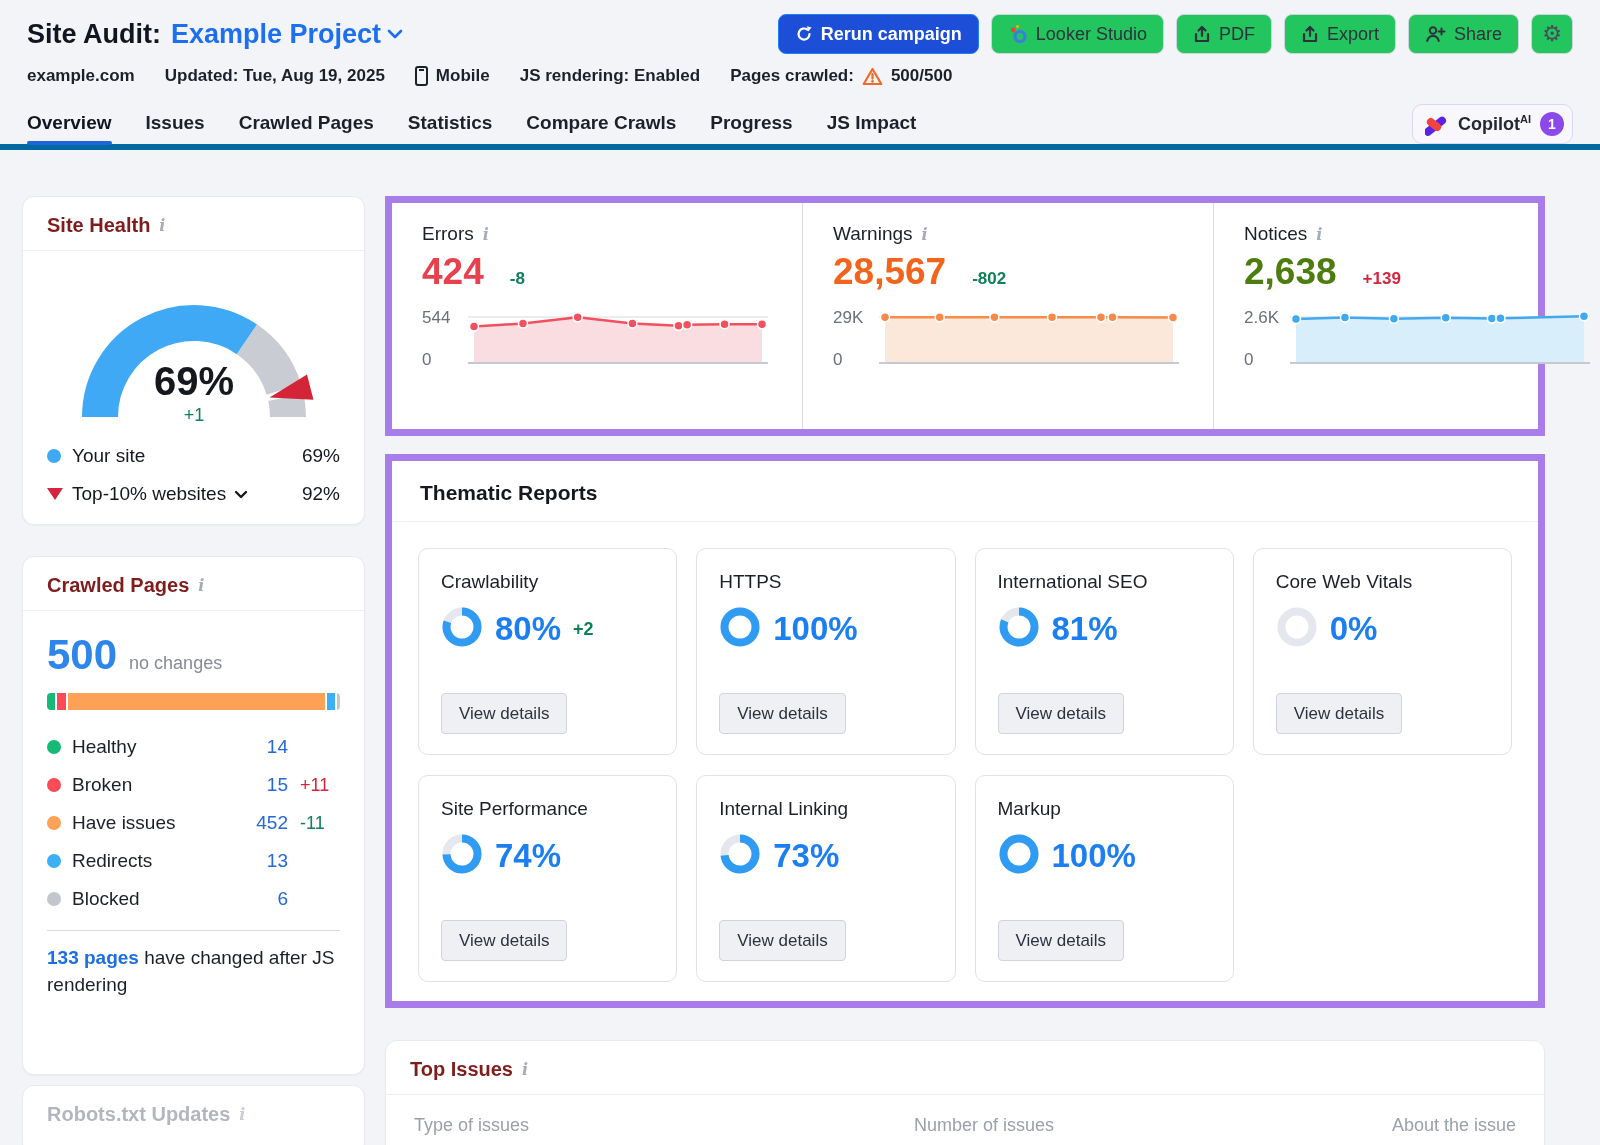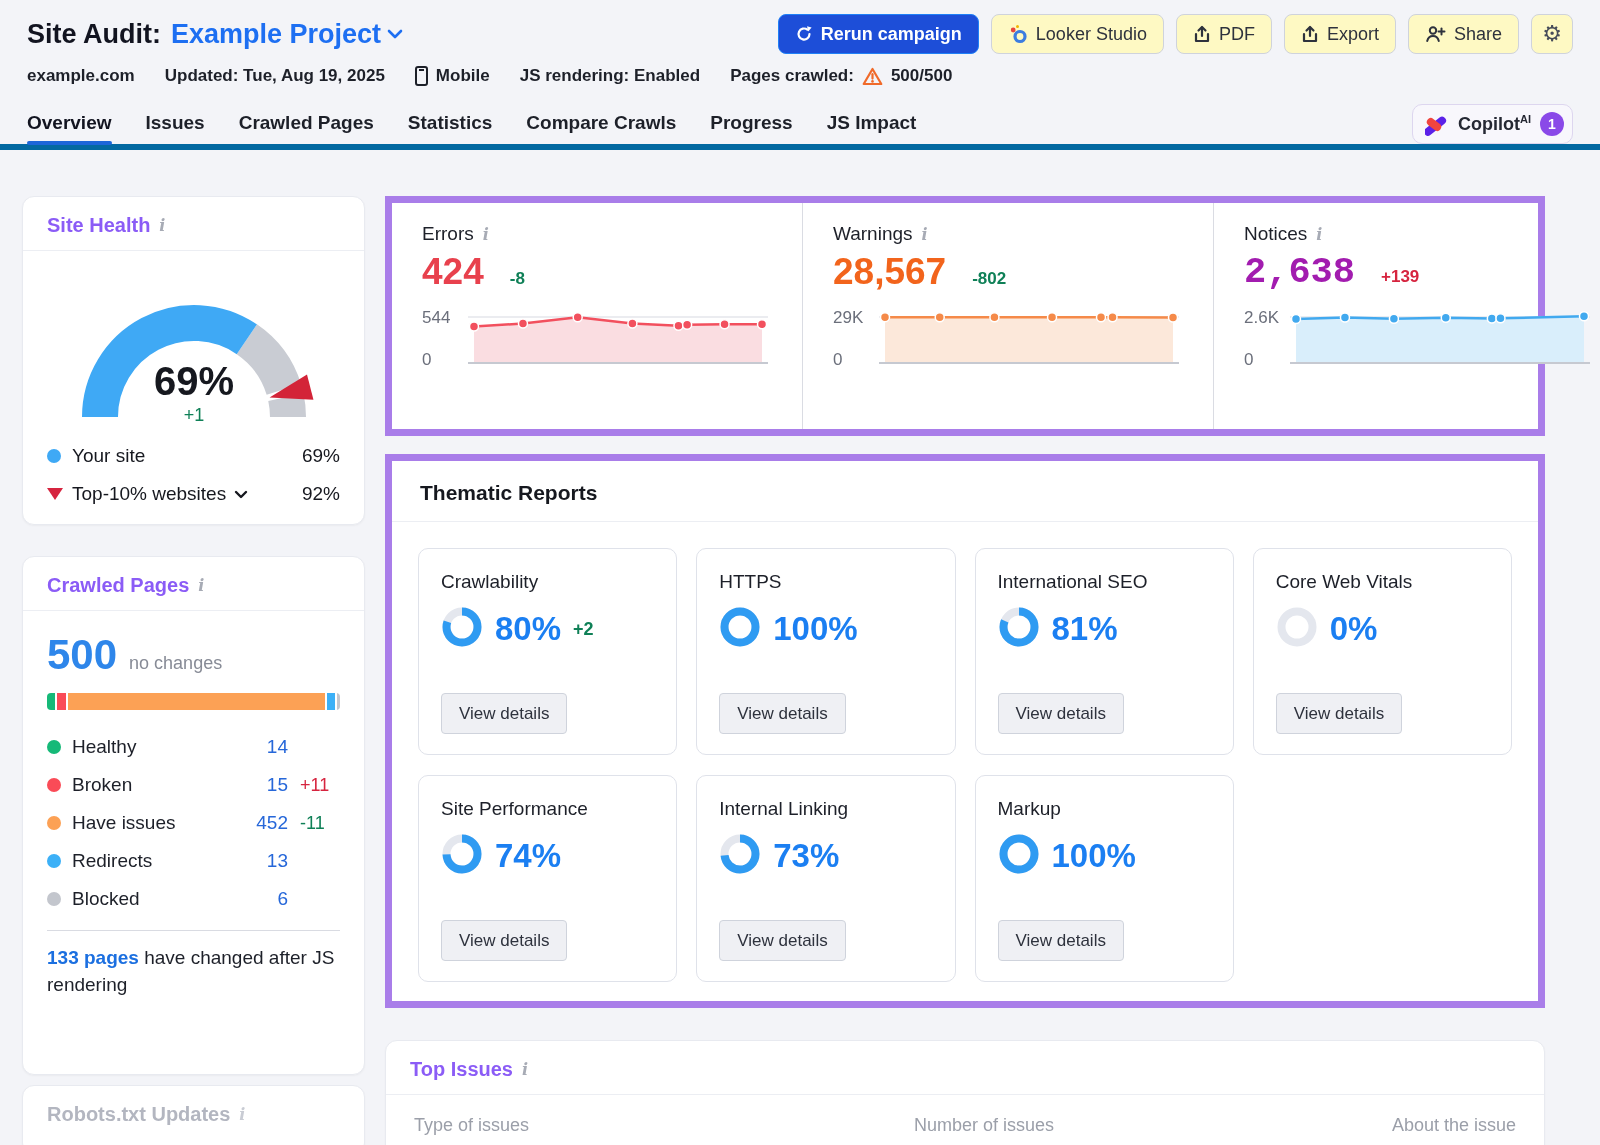--- a/index.html
+++ b/index.html
@@ -5,21 +5,21 @@
   * { margin:0; padding:0; box-sizing:border-box; }
   body { font-family:"Liberation Sans", sans-serif; background:#f3f4f8; }
   .page { position:relative; width:1600px; height:1145px; background:#f3f4f8; overflow:hidden; color:#16181f; }
 
   
   .header { padding:12px 27px 0; }
   .header-top { display:flex; align-items:center; height:44px; }
   .page-title { font-size:27px; font-weight:bold; color:#121420; }
   .project-name { font-size:27px; font-weight:bold; color:#1d6ff2; margin-left:10px; display:flex; align-items:center; gap:6px; cursor:pointer; }
   .hdr-actions { margin-left:auto; display:flex; gap:12px; align-items:center; }
-  .btn { display:flex; align-items:center; gap:8px; height:40px; padding:0 16px; border-radius:8px; font-size:18px; cursor:pointer; border:1px solid #cfd3dc; background:#fef9c3; color:#2e323d; white-space:nowrap; }
+  .btn { display:flex; align-items:center; gap:8px; height:40px; padding:0 16px; border-radius:8px; font-size:18px; cursor:pointer; border:1px solid #cfd3dc; background:#22c55e; color:#2e323d; white-space:nowrap; }
   .btn-primary { background:#1d4ed8; border-color:#1f80f7; color:#fff; font-weight:bold; }
   .btn-icon-only { width:42px; justify-content:center; padding:0; }
   .header-meta { margin-top:10px; display:flex; align-items:center; gap:30px; font-size:17px; color:#1d2029; }
   .meta-item { display:flex; align-items:center; gap:8px;font-weight:bold; }
   .phone-icon { display:inline-block; width:13px; height:20px; border:2px solid #1d2029; border-radius:3px; position:relative; }
   .phone-icon::after { content:""; position:absolute; top:1px; left:2px; width:5px; height:2px; background:#1d2029; }
 
   
   .tabs { margin-top:16px; padding:0 27px; display:flex; align-items:center; gap:34px; height:48px; border-bottom:6px solid #0369a1; position:relative; }
   .tab { font-size:19px; font-weight:600; color:#1d2029; cursor:pointer; position:relative; height:100%; display:flex; align-items:center; }
@@ -28,21 +28,21 @@
   .copilot-btn { position:absolute; right:27px; top:2px; display:flex; align-items:center; gap:9px; height:40px; padding:0 8px 0 12px; border:1px solid #ddd6ef; background:#f8f7fc; border-radius:10px; cursor:pointer; }
   .copilot-label { font-size:18px; font-weight:600; color:#252833; }
   .copilot-sup { font-size:11px; font-weight:bold; color:#252833; vertical-align:super; }
   .copilot-badge { width:24px; height:24px; border-radius:50%; background:#8a49e8; color:#fff; font-size:14px; font-weight:bold; display:flex; align-items:center; justify-content:center; }
 
   
   .sidebar { position:absolute; left:22px; top:196px; width:343px; }
   .main { position:absolute; left:385px; top:196px; width:1160px; }
   .card { background:#fff; border:1px solid #e8eaf0; border-radius:12px; box-shadow:0 1px 2px rgba(20,22,30,.04); overflow:hidden; }
   .card-header { display:flex; align-items:center; gap:9px; padding:17px 24px 13px; border-bottom:1px solid #eceef3; }
-  .card-title { font-size:20px; font-weight:bold; color:#8b5cf6; }
+  .card-title { font-size:20px; font-weight:bold; color:#7f1d1d; }
   .info-i { font-family:"DejaVu Serif", serif; font-style:italic; font-weight:bold; font-size:16px; color:#a7abb5; cursor:pointer; }
 
   
   .gauge-wrap { padding:18px 0 4px; display:flex; justify-content:center; }
   .sh-legend { padding:2px 24px 16px; }
   .sh-row { display:flex; align-items:center; height:38px; font-size:19px; }
   .dot { width:14px; height:14px; border-radius:50%; display:inline-block; margin-right:11px; flex:none; }
   .tri-down { width:0; height:0; border-left:8px solid transparent; border-right:8px solid transparent; border-top:12px solid #d6243f; display:inline-block; margin-right:9px; flex:none; }
   .sh-row .val { margin-left:auto; font-size:19px; color:#16181f; }
   .chev-sm { margin-left:8px; }
@@ -358,21 +358,21 @@
               </svg></div>
         </div>
       </div>
 
       <div class="kpi-col">
         <div class="kpi-title-row">
           <span class="kpi-title">Notices</span>
           <span class="info-i">i</span>
         </div>
         <div class="kpi-value-row">
-          <span class="kpi-value" style="color:#a21caf;font-family:Liberation Mono, monospace;">2,638</span>
+          <span class="kpi-value" style="color:#4d7c0f;">2,638</span>
           <span class="kpi-delta delta-bad">+139</span>
         </div>
         <div class="spark-row">
           <div class="spark-ylabels">
             <span>2.6K</span>
             <span>0</span>
           </div>
           <div class="spark-holder"><svg width="300" height="66" viewBox="0 0 300 66">
                 <line x1="0" y1="12" x2="300" y2="12" stroke="#e4e6eb" stroke-width="1.5"></line>
                 <polygon points="6,14.123076923076923 54.96,12.53076923076923 103.92,13.769230769230766 155.76,12.707692307692305 201.84,13.503846153846155 210.48,13.238461538461536 294,11.327692307692303 294,58 6,58" fill="#d9eefb"></polygon>

